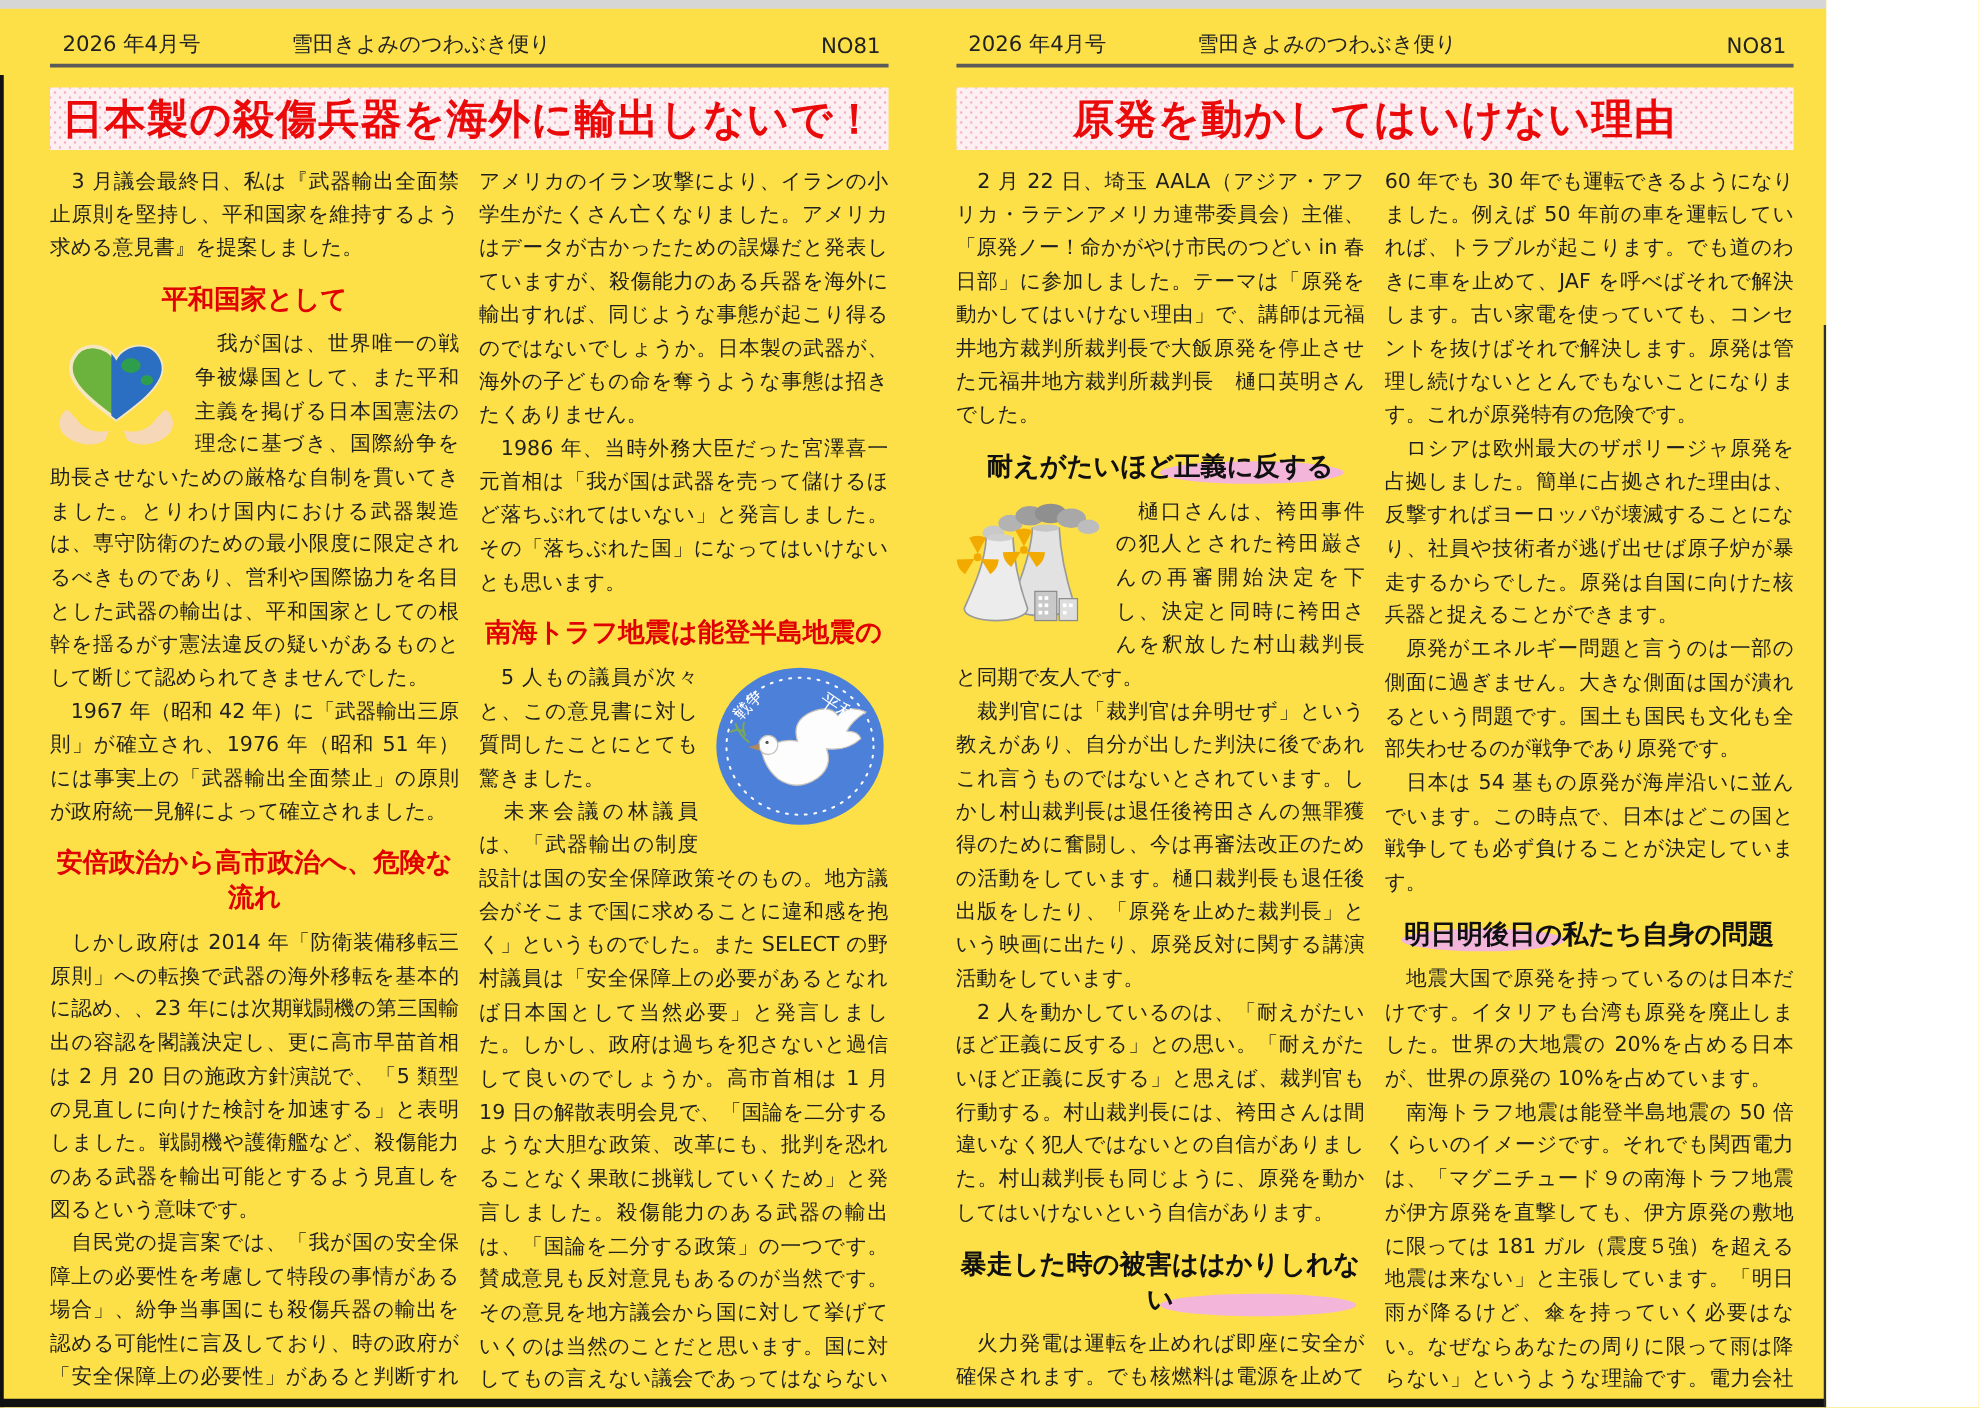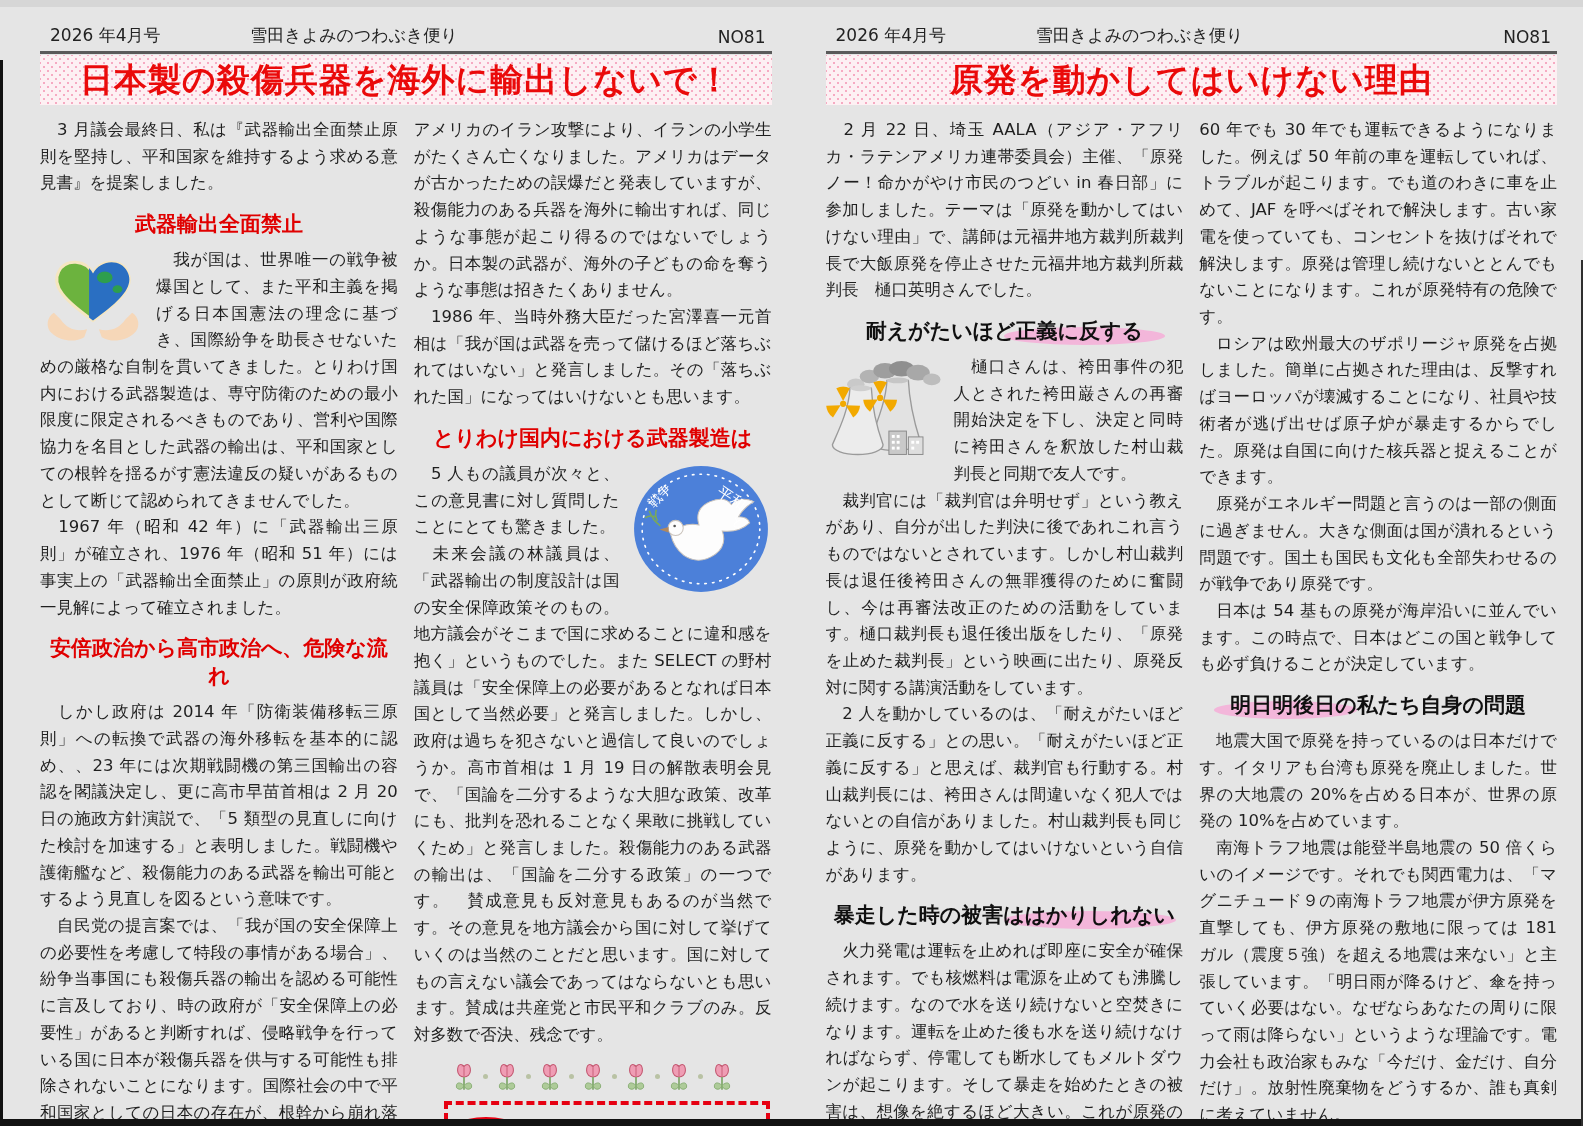--- a/index.html
+++ b/index.html
@@ -2,39 +2,39 @@
 <html><head>
 <meta charset="utf-8">
 <style>
   * { box-sizing: border-box; }
   html,body { margin:0; padding:0; }
   body {
     width:1583px; height:1126px; overflow:hidden; background:#fff;
     font-family:"DejaVu Sans","Liberation Sans",sans-serif;
     color:#1f1f1f;
   }
-  .sheet { position:relative; width:1583px; height:1126px; background:#e5e5e5; overflow:hidden; }
+  .sheet { position:relative; width:1461px; height:1126px; background:#fde047; overflow:hidden; }
 
   
   .edge-top    { position:absolute; top:0; left:0; right:0; height:7px; background:#d6d6d6; }
   .edge-left   { position:absolute; left:0; top:60px; bottom:0; width:3px; background:#111; }
   .edge-bottom { position:absolute; left:0; right:0; bottom:0; height:7px; background:#121212; }
   .edge-right  { position:absolute; right:0; top:260px; bottom:0; width:2px; background:#2e2e2e; }
 
   .spread { position:relative; display:flex; gap:54px; padding:24px 26px 0 40px; height:1119px; }
   .page { flex:1; min-width:0; display:flex; flex-direction:column; overflow:hidden; }
 
   .pg-header { display:flex; align-items:flex-end; font-size:17px; color:#222; padding:0 6px 4px 10px; }
   .pg-header .hd-issue { width:28%; }
   .pg-header .hd-title { width:44%; text-align:left; }
   .pg-header .hd-no    { width:28%; text-align:right; }
   .pg-rule { height:3px; background:#5a5a5a; }
 
   .banner {
-    margin-top:1px; height:50px; display:flex; align-items:center; justify-content:center;
+    margin-top:16px; height:50px; display:flex; align-items:center; justify-content:center;
     background-color:#fdf0f3;
     background-image:radial-gradient(#f6aac2 1px, rgba(0,0,0,0) 1.3px),
                      radial-gradient(#f6aac2 1px, rgba(0,0,0,0) 1.3px);
     background-size:8px 8px; background-position:0 0,4px 4px;
   }
   .banner h1 { margin:0; font-size:33px; font-weight:bold; color:#ea0a0a; letter-spacing:1px; white-space:nowrap; }
 
   .cols { display:flex; gap:16px; margin-top:12px; flex:1; overflow:hidden; }
   .col { flex:1; min-width:0; overflow:hidden; }
 
@@ -105,21 +105,21 @@
       </div>
       <div class="pg-rule"></div>
       <div class="banner">
         <h1>日本製の殺傷兵器を海外に輸出しないで！</h1>
       </div>
 
       <div class="cols">
 
         <div class="col">
           <p class="para">　3 月議会最終日、私は『武器輸出全面禁止原則を堅持し、平和国家を維持するよう求める意見書』を提案しました。</p>
-          <h3 class="rh">武器輸出全面禁止</h3>
+          <h3 class="rh">平和国家として</h3>
           <div class="flow">
             <span class="fl-left">
               <svg width="106" height="92" viewBox="0 0 108 94">
                 <path d="M54 22 C47 8 26 6 19 20 C11 35 26 50 54 70 C82 50 97 35 89 20 C82 6 61 8 54 22 Z" fill="#6cb33e" stroke="#f5e6c0" stroke-width="3"></path>
                 <defs>
                     <clipPath id="heartR">
                       <rect x="50" y="0" width="58" height="80"></rect>
                     </clipPath>
                   </defs>
                 <path d="M54 22 C47 8 26 6 19 20 C11 35 26 50 54 70 C82 50 97 35 89 20 C82 6 61 8 54 22 Z" fill="#2a6fc2" clip-path="url(#heartR)"></path>
@@ -134,21 +134,21 @@
           <p class="para">　1967 年（昭和 42 年）に「武器輸出三原則」が確立され、1976 年（昭和 51 年）には事実上の「武器輸出全面禁止」の原則が政府統一見解によって確立されました。</p>
           <h3 class="rh">安倍政治から高市政治へ、危険な流れ</h3>
           <p class="para">　しかし政府は 2014 年「防衛装備移転三原則」への転換で武器の海外移転を基本的に認め、、23 年には次期戦闘機の第三国輸出の容認を閣議決定し、更に高市早苗首相は 2 月 20 日の施政方針演説で、「5 類型の見直しに向けた検討を加速する」と表明しました。戦闘機や護衛艦など、殺傷能力のある武器を輸出可能とするよう見直しを図るという意味です。</p>
           <p class="para">　自民党の提言案では、「我が国の安全保障上の必要性を考慮して特段の事情がある場合」、紛争当事国にも殺傷兵器の輸出を認める可能性に言及しており、時の政府が「安全保障上の必要性」があると判断すれば、侵略戦争を行っている国に日本が殺傷兵器を供与する可能性も排除されないことになります。国際社会の中で平和国家としての日本の存在が、根幹から崩れ落ちることに繋がりかねません。</p>
 
         </div>
 
         <div class="col">
           <p class="para">アメリカのイラン攻撃により、イランの小学生がたくさん亡くなりました。アメリカはデータが古かったための誤爆だと発表していますが、殺傷能力のある兵器を海外に輸出すれば、同じような事態が起こり得るのではないでしょうか。日本製の武器が、海外の子どもの命を奪うような事態は招きたくありません。</p>
           <p class="para">　1986 年、当時外務大臣だった宮澤喜一元首相は「我が国は武器を売って儲けるほど落ちぶれてはいない」と発言しました。その「落ちぶれた国」になってはいけないとも思います。</p>
-          <h3 class="rh">とりわけ国内における武器製造は</h3>
+          <h3 class="rh">南海トラフ地震は能登半島地震の</h3>
           <div class="flow">
             <span class="fl-right">
               <svg width="142" height="132" viewBox="0 0 140 130">
                 <ellipse cx="70" cy="65" rx="66" ry="62" fill="#4c80d9"></ellipse>
                 <ellipse cx="70" cy="65" rx="58" ry="54" fill="none" stroke="#fff" stroke-width="1.6" stroke-dasharray="1.5 6" stroke-linecap="round"></ellipse>
                 <path d="M40 70 q12 -12 28 -9 q-5 -16 11 -23 q15 -6 21 3 q9 -9 22 -3 q-11 7 -15 15 q9 0 11 6 q-11 10 -27 8 q5 14 -7 23 q-16 11 -31 1 q-10 -8 -13 -21 z" fill="#fdfdfd" stroke="#c9c2bb" stroke-width="1"></path>
                 <circle cx="45" cy="64" r="7.5" fill="#fdfdfd" stroke="#c9c2bb" stroke-width="1"></circle>
                 <path d="M38 63 l-9 2.5 l9 3 z" fill="#b0885f"></path>
                 <circle cx="44" cy="62" r="1.3" fill="#555"></circle>
                 <path d="M30 62 q-8 -6 -11 -15 M25 53 q-6 -2 -10 1 M27 57 q-3 -6 -1 -11" stroke="#7aa85a" stroke-width="1.6" fill="none"></path>

